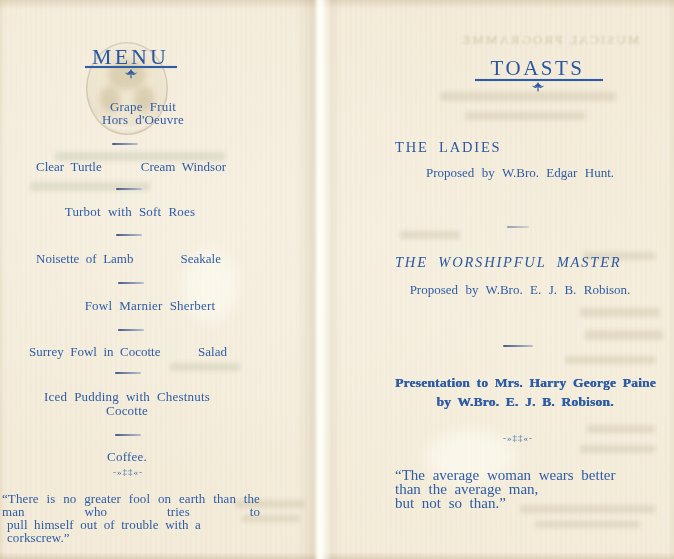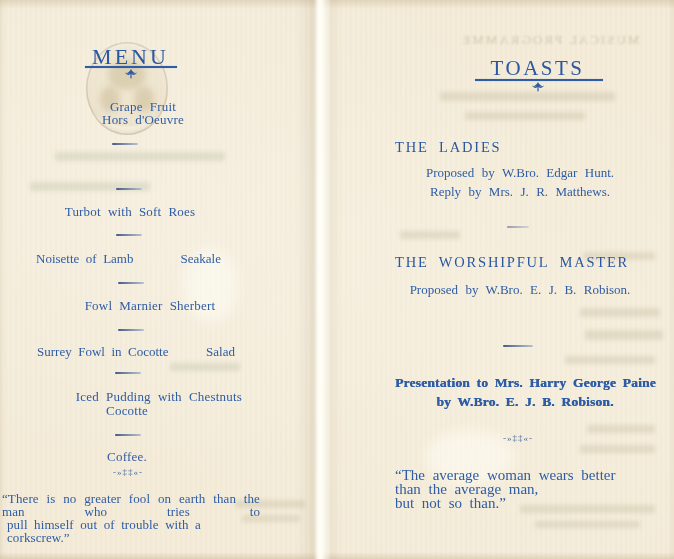--- a/index.html
+++ b/index.html
@@ -81,46 +81,50 @@
       <path d="M7 0 C5.8 2.3 4.8 3.1 3.1 3.7 C5 4.1 6 4.7 7 6.2 C8 4.7 9 4.1 10.9 3.7 C9.2 3.1 8.2 2.3 7 0 Z" fill="#2e5ca5"></path>
       <path d="M0.8 3.5 C2.5 4.3 4.2 4.5 6.5 4.3 L7.5 4.3 C9.8 4.5 11.5 4.3 13.2 3.5 C11.2 6.2 9.2 6.4 7 5.1 C4.8 6.4 2.8 6.2 0.8 3.5 Z" fill="#2e5ca5"></path>
       <rect x="6.35" y="6" width="1.3" height="3.4" rx="0.65" fill="#2e5ca5"></rect>
     </svg>
 
     <div class="abs ink menu-item" style="left:28px;top:99px;width:230px;">Grape Fruit</div>
     <div class="abs ink menu-item" style="left:28px;top:112px;width:230px;">Hors d'Oeuvre</div>
 
     <div class="abs course-divider" style="left:112px;top:143px;"></div>
 
+    <div class="abs ink pair" style="left:36px;top:159px;width:190px;">
+      <span>Clear Turtle</span>
+      <span>Cream Windsor</span>
+    </div>
 
     <div class="abs course-divider" style="left:116px;top:188px;"></div>
 
     <div class="abs ink menu-item" style="left:15px;top:204px;width:230px;">Turbot with Soft Roes</div>
 
     <div class="abs course-divider" style="left:116px;top:234px;"></div>
 
     <div class="abs ink pair" style="left:36px;top:251px;width:185px;">
       <span>Noisette of Lamb</span>
       <span>Seakale</span>
     </div>
 
     <div class="abs course-divider" style="left:118px;top:282px;"></div>
 
     <div class="abs ink menu-item" style="left:35px;top:298px;width:230px;">Fowl Marnier Sherbert</div>
 
     <div class="abs course-divider" style="left:118px;top:329px;"></div>
 
-    <div class="abs ink pair" style="left:29px;top:344px;width:198px;margin-left:8px;">
+    <div class="abs ink pair" style="left:29px;top:344px;width:198px;">
       <span>Surrey Fowl in Cocotte</span>
       <span>Salad</span>
     </div>
 
     <div class="abs course-divider" style="left:115px;top:372px;"></div>
 
-    <div class="abs ink menu-item" style="left:12px;top:389px;width:230px;text-align:right;">Iced Pudding with Chestnuts</div>
+    <div class="abs ink menu-item" style="left:12px;top:389px;width:230px;">Iced Pudding with Chestnuts</div>
     <div class="abs ink menu-item" style="left:12px;top:403px;width:230px;">Cocotte</div>
 
     <div class="abs course-divider" style="left:115px;top:434px;"></div>
 
     <div class="abs ink menu-item" style="left:12px;top:449px;width:230px;">Coffee.</div>
 
     <div class="abs ink ornament" style="left:78px;top:467px;width:100px;">-»‡‡«-</div>
 
     <div class="abs ink quote" style="left:2px;top:492px;width:258px;">
       <div style="text-align:justify;text-align-last:justify;">“There is no greater fool on earth than the man who tries to</div>
@@ -148,25 +152,24 @@
     <div class="abs page-title" style="left:130px;top:56px;width:165px;font-size:21px;letter-spacing:2.5px;">TOASTS</div>
     <div class="abs title-rule" style="left:150px;top:79px;width:128px;"></div>
     <svg class="abs fleur" style="left:206px;top:82px;" width="14" height="10" viewBox="0 0 14 10">
       <path d="M7 0 C5.8 2.3 4.8 3.1 3.1 3.7 C5 4.1 6 4.7 7 6.2 C8 4.7 9 4.1 10.9 3.7 C9.2 3.1 8.2 2.3 7 0 Z" fill="#2e5ca5"></path>
       <path d="M0.8 3.5 C2.5 4.3 4.2 4.5 6.5 4.3 L7.5 4.3 C9.8 4.5 11.5 4.3 13.2 3.5 C11.2 6.2 9.2 6.4 7 5.1 C4.8 6.4 2.8 6.2 0.8 3.5 Z" fill="#2e5ca5"></path>
       <rect x="6.35" y="6" width="1.3" height="3.4" rx="0.65" fill="#2e5ca5"></rect>
     </svg>
 
     <div class="abs toast-heading" style="left:70px;top:139px;width:250px;">THE LADIES</div>
     <div class="abs ink toast-line" style="left:70px;top:165px;width:250px;">Proposed by W.Bro. Edgar Hunt.</div>
-    <div class="abs ink toast-line" style="left:70px;top:184px;width:250px;">Reply by Mrs. J. R. Matthews.</div>
 
     <div class="abs course-divider" style="left:182px;top:226px;width:22px;opacity:0.55;"></div>
 
-    <div class="abs toast-heading" style="left:70px;top:254px;width:250px;">THE WORSHIPFUL MASTER</div>
+    <div class="abs toast-heading" style="left:70px;top:254px;width:250px;font-style:italic;">THE WORSHIPFUL MASTER</div>
     <div class="abs ink toast-line" style="left:70px;top:282px;width:250px;">Proposed by W.Bro. E. J. B. Robison.</div>
 
     <div class="abs course-divider" style="left:178px;top:345px;width:30px;"></div>
 
     <div class="abs ink blackletter" style="left:70px;top:375px;width:260px;">Presentation to Mrs. Harry George Paine</div>
     <div class="abs ink blackletter" style="left:70px;top:394px;width:260px;">by W.Bro. E. J. B. Robison.</div>
 
     <div class="abs ink ornament" style="left:143px;top:433px;width:100px;">-»‡‡«-</div>
 
     <div class="abs ink quote-right" style="left:70px;top:468px;width:252px;">

